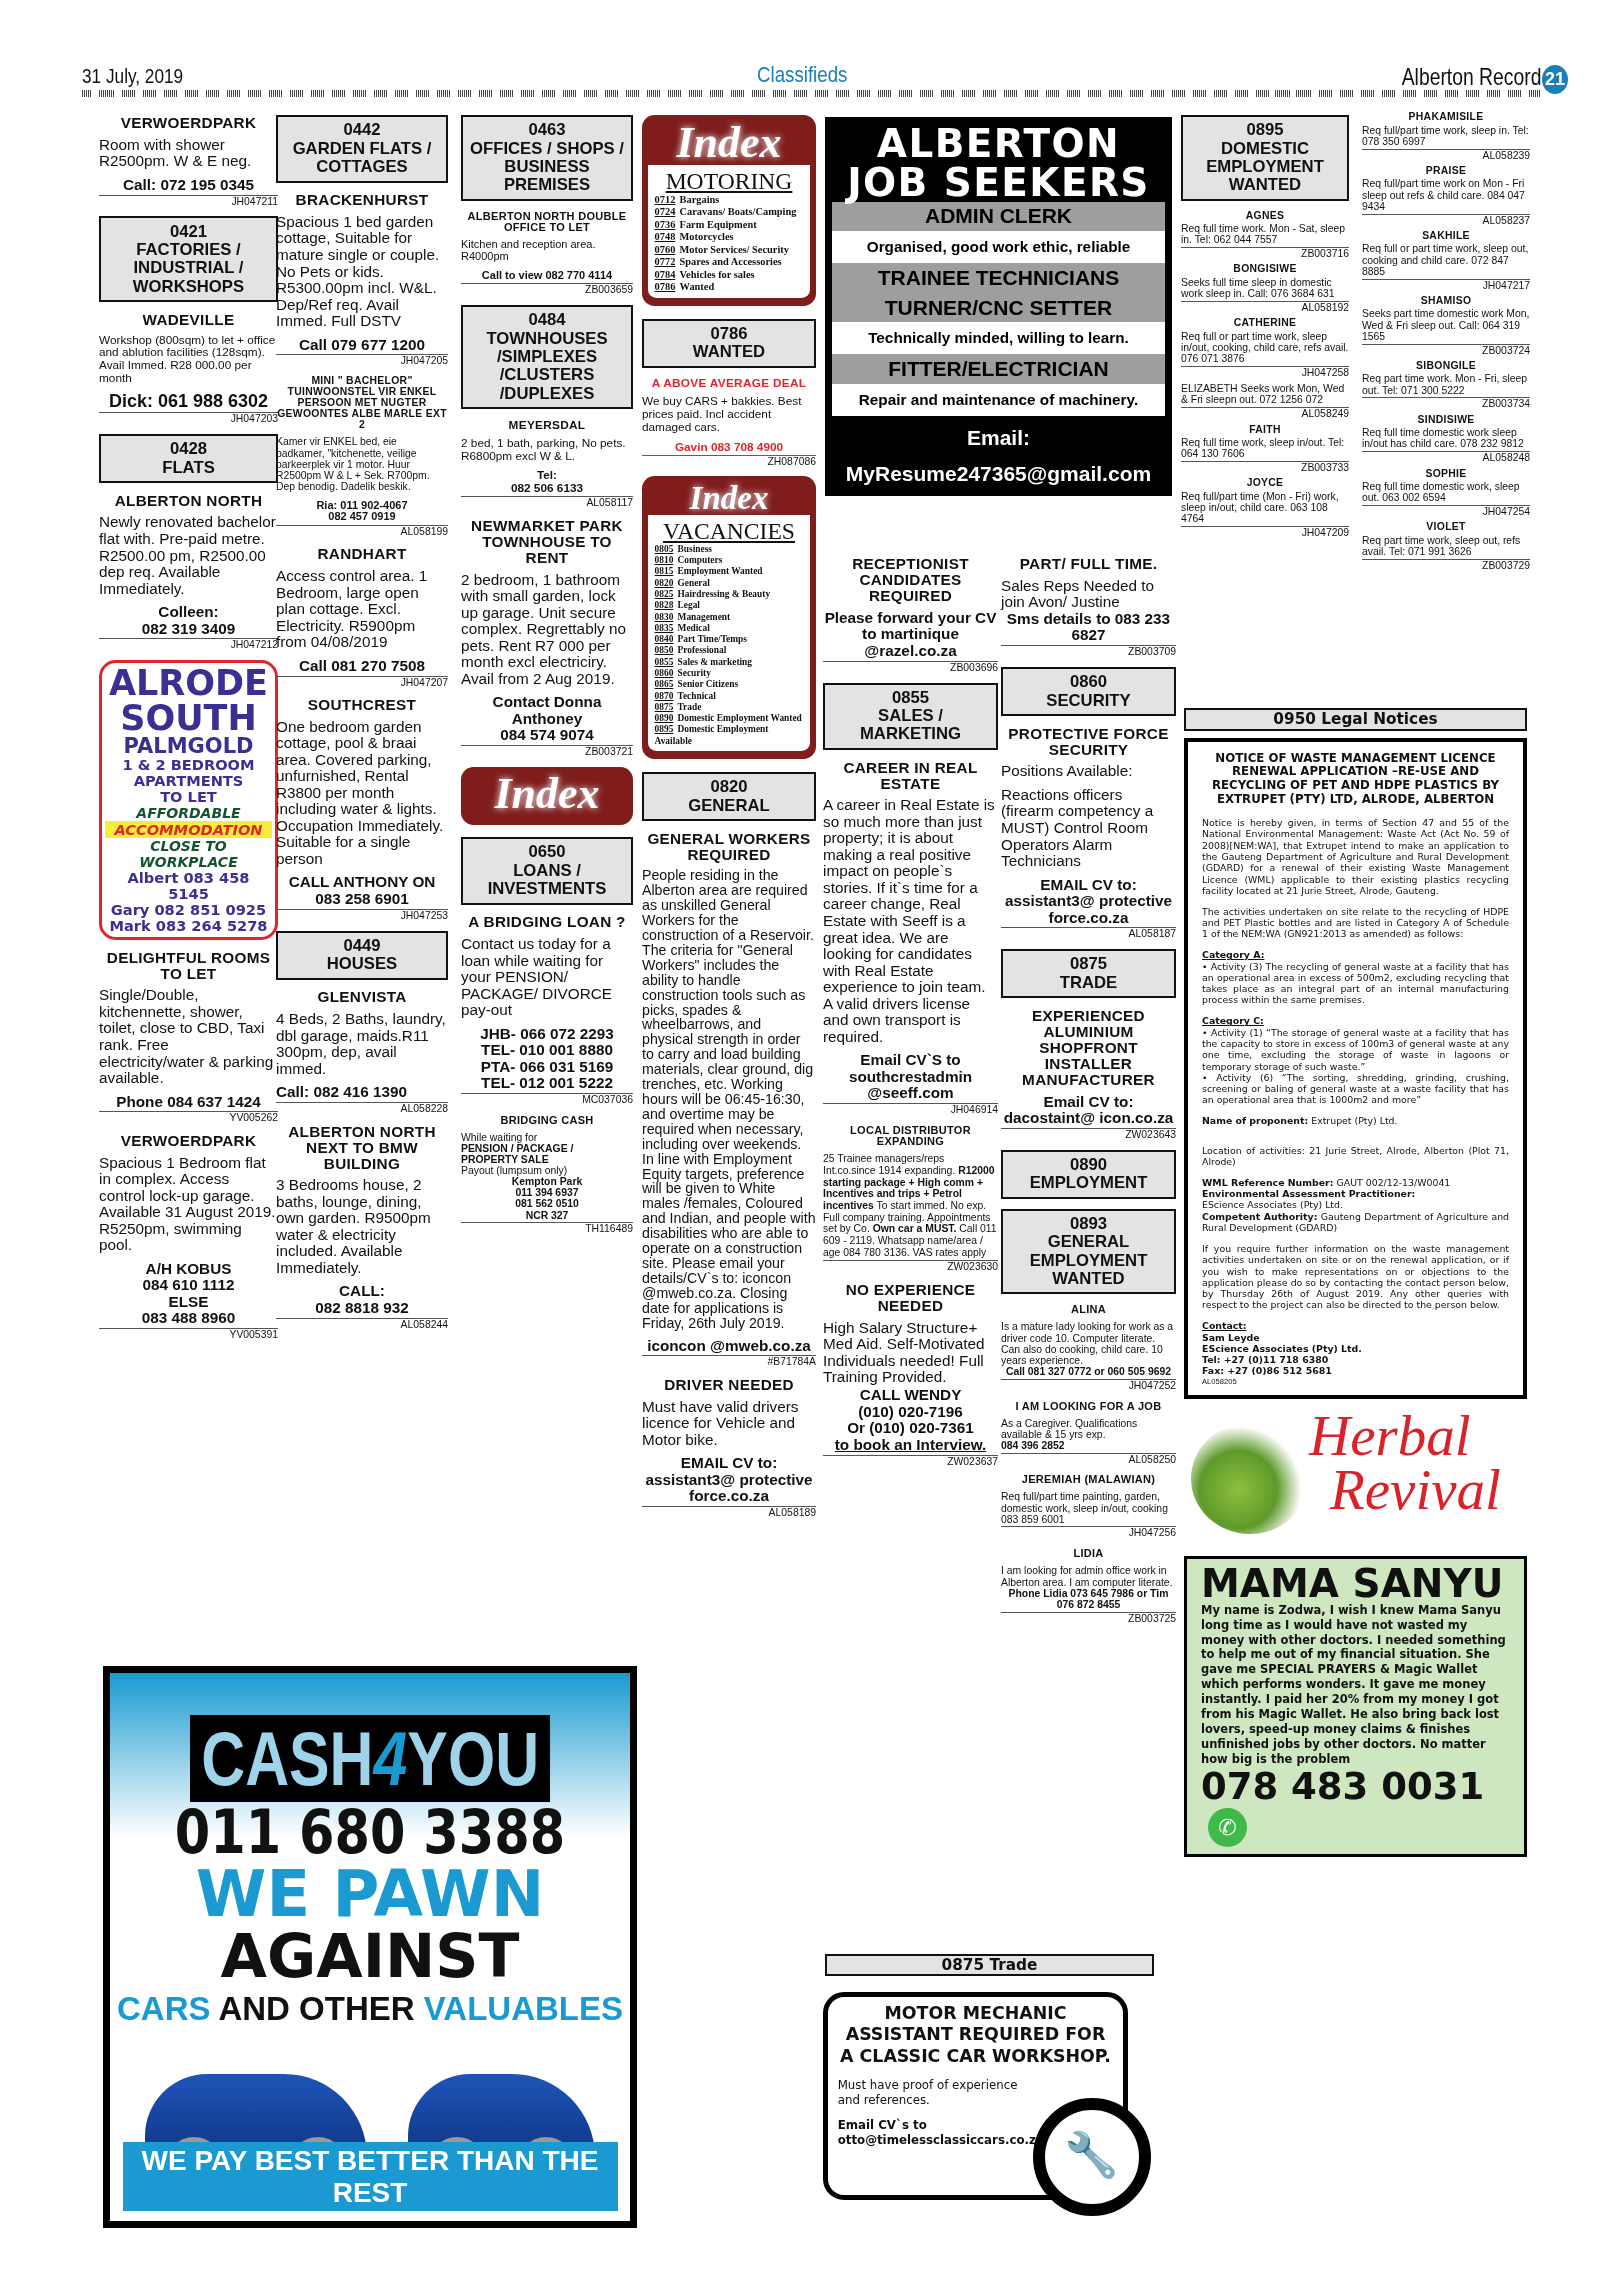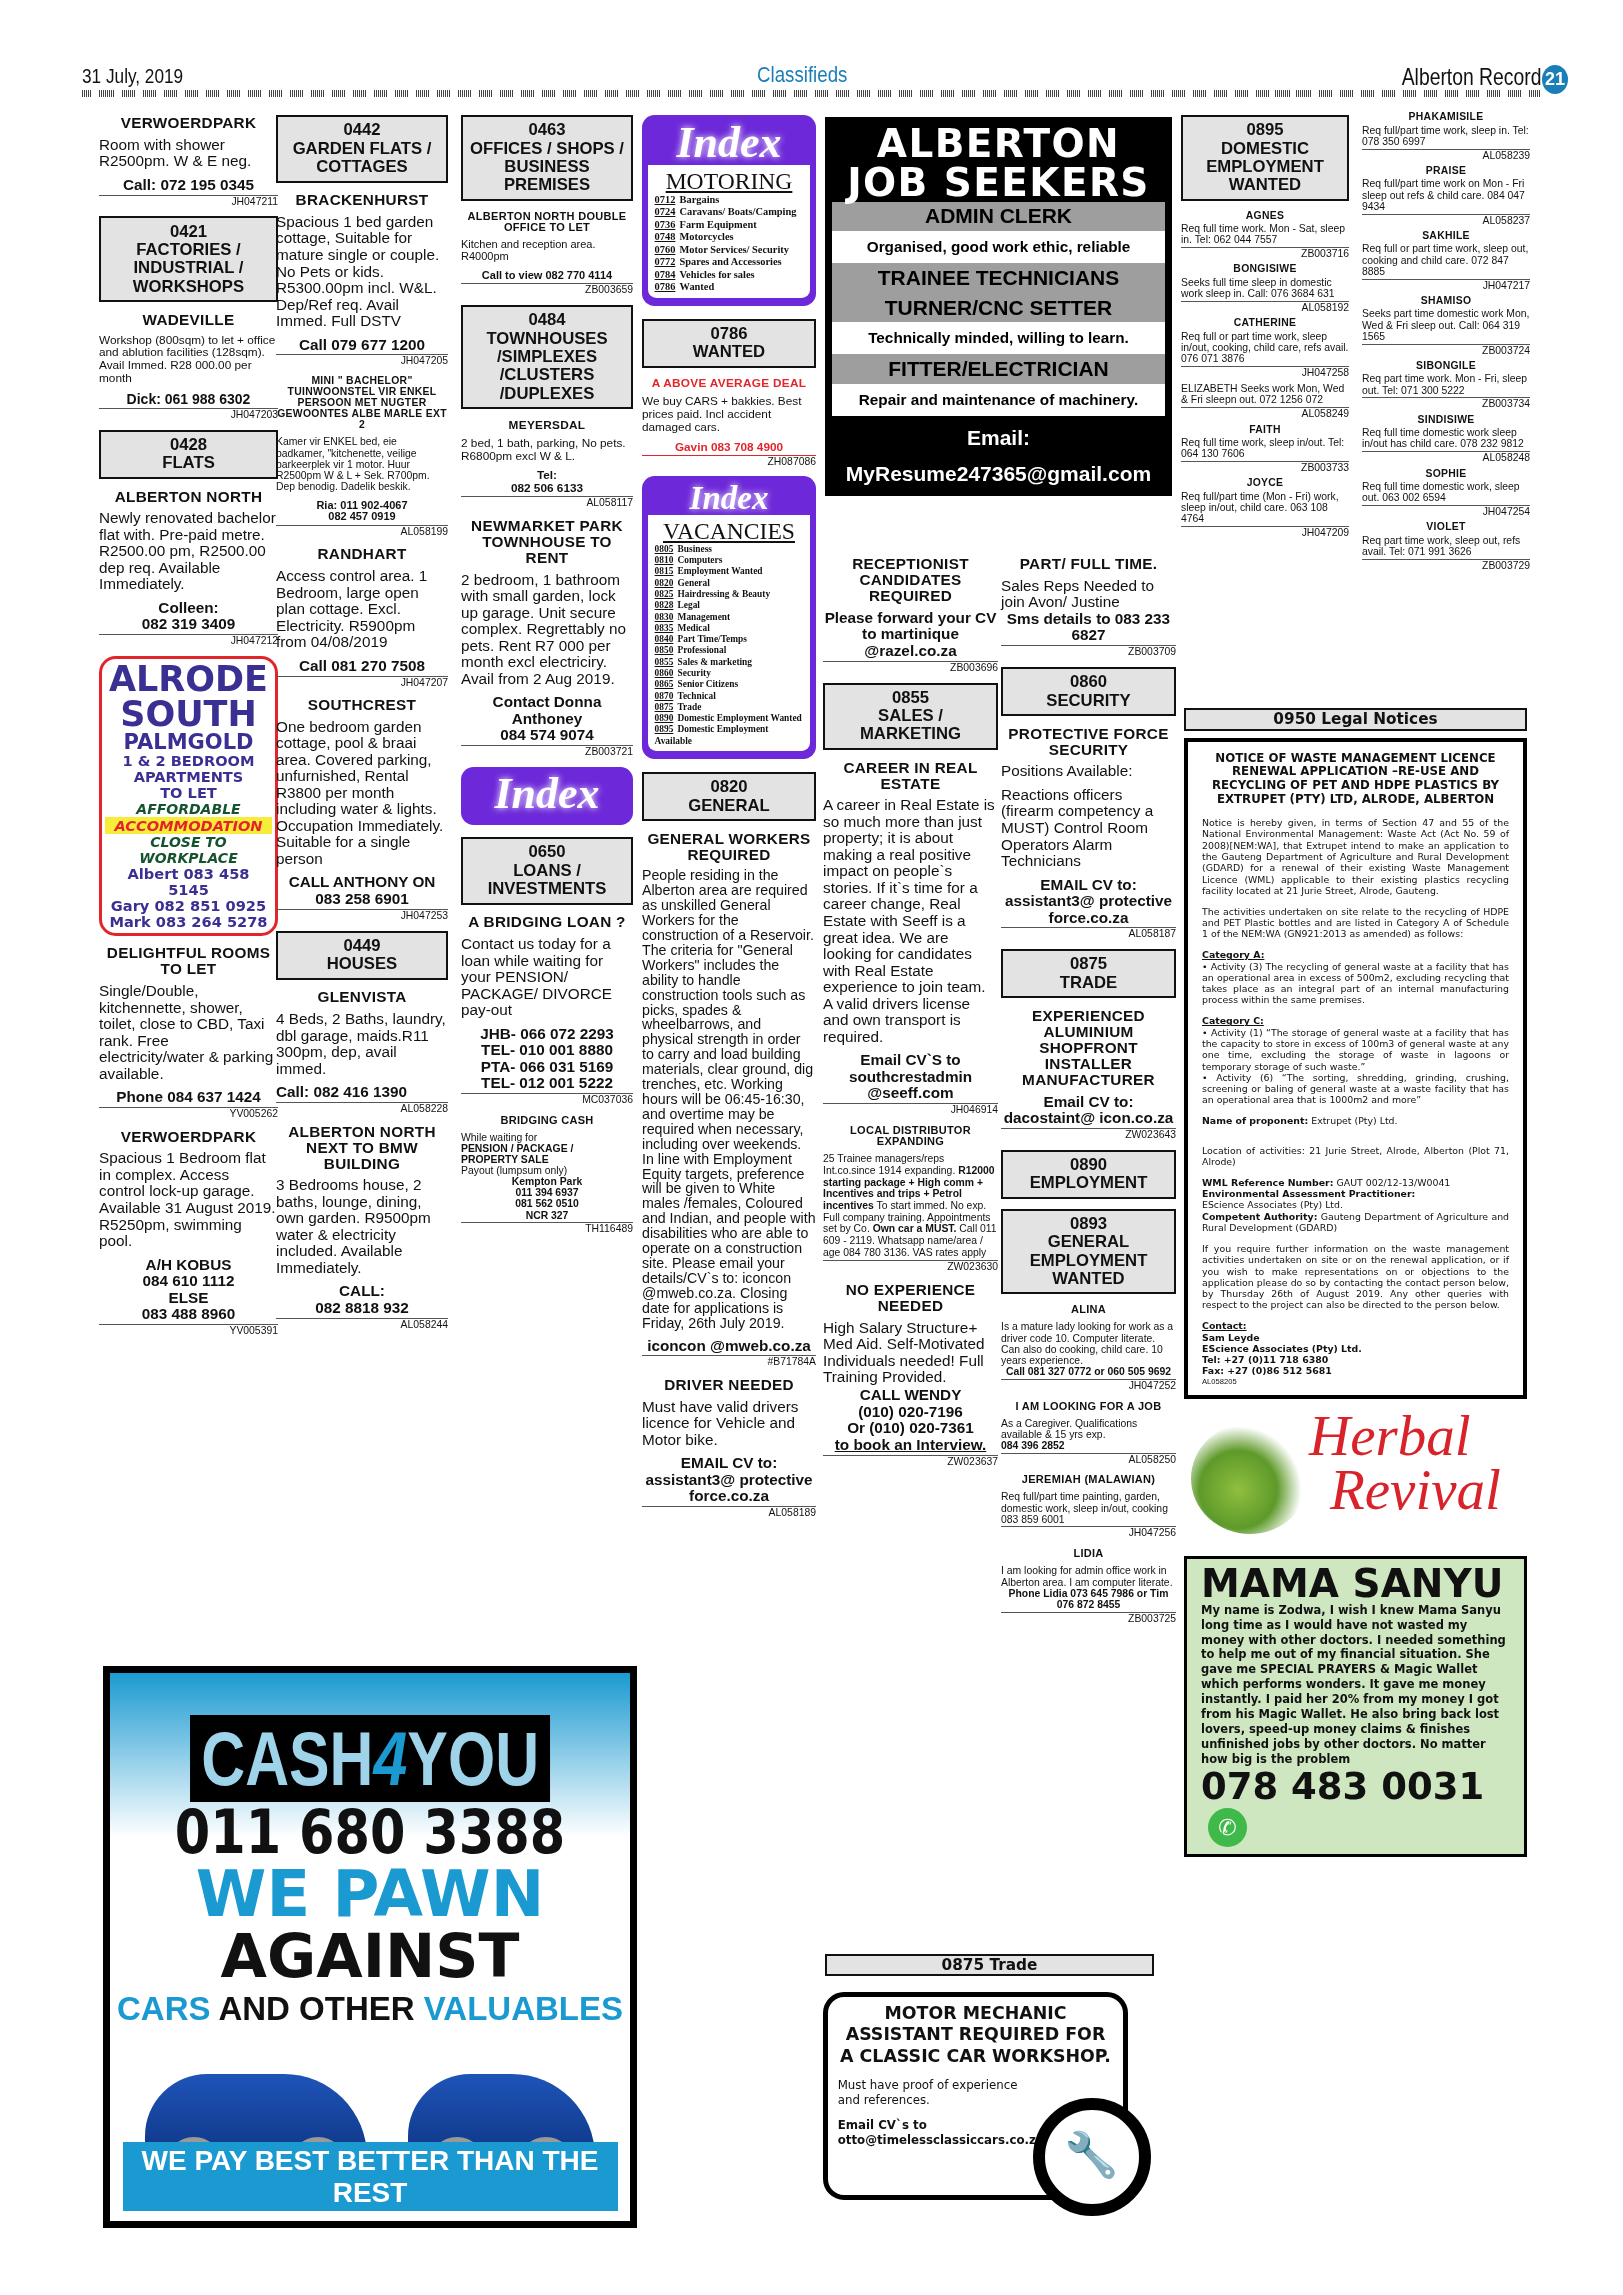--- a/index.html
+++ b/index.html
@@ -21,21 +21,21 @@
 .c7{left:1181px;width:168px}
 .c8{left:1362px;width:168px}
 .cat{border:2.1px solid #111;background:#e3e3e3;text-align:center;font-weight:bold;font-size:16.7px;line-height:1.1;padding:4.2px 2.8px;margin:4.2px 0 9.7px}
 .ad{margin-bottom:9.7px}
 .ad h4{text-align:center;font-size:15.3px;font-weight:bold;letter-spacing:0.3px;margin:4.2px 0 5.6px;line-height:1.05}
 .ad p{font-size:15.3px;line-height:1.08;margin-bottom:7px}
 .ad p.small{font-size:11.8px}
 .ad .ct{text-align:center;font-weight:bold;font-size:15.3px;line-height:1.08}
 .ref{border-top:1px solid #555;text-align:right;font-size:10.4px;margin-top:1.4px;padding-top:0}
 .red{color:#e3242b}
-.index{background:#6d28d9;border-radius:12.5px;padding:5.6px 5.6px 8.3px;margin:4.2px 0 12.5px}
+.index{background:#7f1d1d;border-radius:12.5px;padding:5.6px 5.6px 8.3px;margin:4.2px 0 12.5px}
 .index .ttl{color:#fff;font-family:"Liberation Serif",serif;font-style:italic;font-weight:bold;font-size:44px;text-align:center;line-height:1;text-shadow:0 0 7px #fff}
 .index .body{background:#fff;border-radius:0 0 8.3px 8.3px;padding:4.2px 7px}
 .index .sub{font-family:"Liberation Serif",serif;font-size:23.6px;text-align:center;text-decoration:underline;line-height:1.05}
 .index .it{font-family:"Liberation Serif",serif;font-weight:bold;font-size:10.4px;line-height:1.2}
 .index .it u{margin-right:4.2px}
 .jobseek{background:#000;color:#fff;padding:7px;margin:5.6px 0 14px}
 .jobseek .t{font-family:"DejaVu Sans",sans-serif;font-weight:bold;font-size:39px;text-align:center;line-height:1;letter-spacing:1.4px}
 .jobseek .band{background:#9e9e9e;color:#000;font-weight:bold;text-align:center;font-size:21px;padding:2.8px}
 .jobseek .w{background:#fff;color:#000;text-align:center;font-weight:bold;font-size:15.3px;padding:7px 2.8px}
 .jobseek .email{text-align:center;font-weight:bold;font-size:21px;margin-top:7px;line-height:1.4}
@@ -97,21 +97,21 @@
     <div class="ct">Call: 072 195 0345</div>
     <div class="ref">JH047211</div>
   </div>
   <div class="cat">
     <div>0421</div>
     <div>FACTORIES / INDUSTRIAL / WORKSHOPS</div>
   </div>
   <div class="ad">
     <h4>WADEVILLE</h4>
     <p class="small">Workshop (800sqm) to let + office and ablution facilities (128sqm). Avail Immed. R28 000.00 per month</p>
-    <div class="ct" style="font-size:14px">Dick: 061 988 6302</div>
+    <div class="ct" style="font-size:18px">Dick: 061 988 6302</div>
     <div class="ref">JH047203</div>
   </div>
   <div class="cat">
     <div>0428</div>
     <div>FLATS</div>
   </div>
   <div class="ad">
     <h4>ALBERTON NORTH</h4>
     <p>Newly renovated bachelor flat with. Pre-paid metre. R2500.00 pm, R2500.00 dep req. Available Immediately.</p>
     <div class="ct">Colleen:</div>

